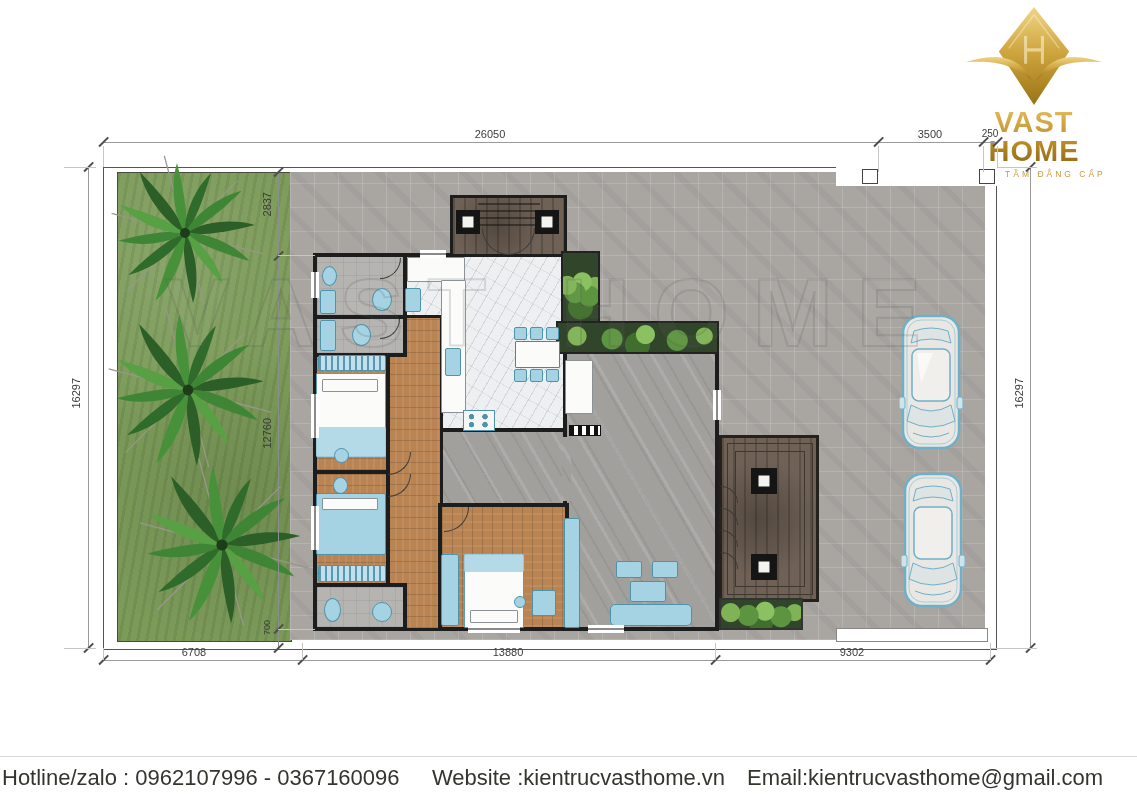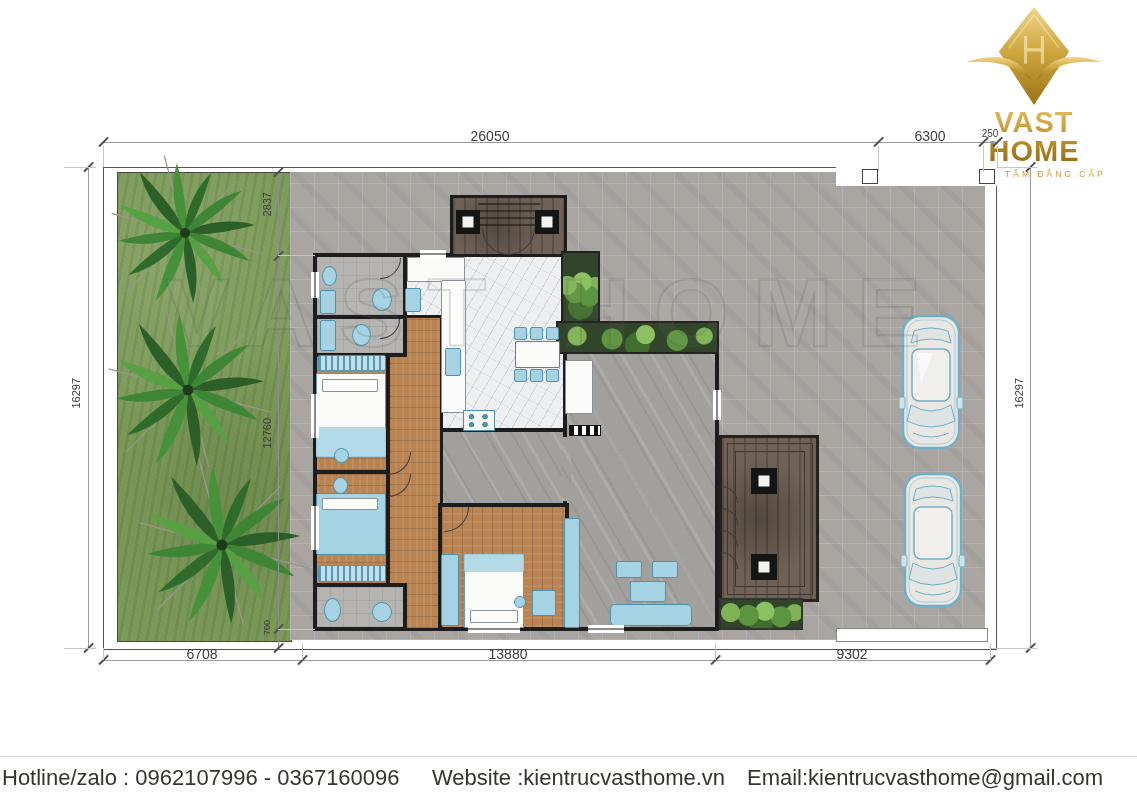--- a/index.html
+++ b/index.html
@@ -62,21 +62,21 @@
   .arc{position:absolute;border:1px solid #3c3c3c;background:transparent;}
   .arcBL{border-right:none;border-top:none;border-radius:0 0 0 100%;}
   .arcBR{border-left:none;border-top:none;border-radius:0 0 100% 0;}
   .arcTR{border-left:none;border-bottom:none;border-radius:0 100% 0 0;}
   .win{position:absolute;background:linear-gradient(#fff 42%,#8a8a8a 42% 58%,#fff 58%);}
   .winv{position:absolute;background:linear-gradient(90deg,#fff 42%,#8a8a8a 42% 58%,#fff 58%);}
   
   .dl{position:absolute;background:#9a9a9a;}
   .ext{position:absolute;background:#c6c6c4;}
   .tick{position:absolute;width:13px;height:1.6px;background:#4e4e4e;transform:rotate(-45deg);}
-  .dtext{position:absolute;font-size:14px;color:#3c3c3c;text-align:center;white-space:nowrap;}
+  .dtext{position:absolute;font-size:11px;color:#3c3c3c;text-align:center;white-space:nowrap;}
   .vdim{position:absolute;font-size:11px;color:#3c3c3c;writing-mode:vertical-rl;transform:rotate(180deg);white-space:nowrap;}
   
   #wm{position:absolute;left:150px;top:258px;width:810px;text-align:center;
     font-size:96px;font-weight:bold;letter-spacing:24px;white-space:nowrap;
     color:rgba(255,255,255,0.03);-webkit-text-stroke:2px rgba(85,85,85,0.18);
     pointer-events:none;z-index:60;}
   
   #footer{position:absolute;left:0;top:756px;width:1137px;height:44px;border-top:1px solid #d8d8d6;background:#fff;}
   #footer span{position:absolute;top:8px;font-size:22px;color:#35342f;white-space:nowrap;}
 </style>
@@ -268,21 +268,21 @@
   <div class="dl" style="left:103px;top:142px;width:894px;height:1px;"></div>
   <div class="tick" style="left:97px;top:141px;"></div>
     <div class="tick" style="left:872px;top:141px;"></div>
   <div class="tick" style="left:977px;top:141px;"></div>
     <div class="tick" style="left:991px;top:141px;"></div>
   <div class="ext" style="left:103px;top:146px;width:1px;height:21px;"></div>
   <div class="ext" style="left:878px;top:146px;width:1px;height:26px;"></div>
   <div class="ext" style="left:983px;top:146px;width:1px;height:26px;"></div>
   <div class="ext" style="left:997px;top:146px;width:1px;height:21px;"></div>
   <div class="dtext" style="left:450px;top:128px;width:80px;">26050</div>
-  <div class="dtext" style="left:905px;top:128px;width:50px;">6300</div>
+  <div class="dtext" style="left:905px;top:128px;width:50px;">3500</div>
   <div class="dtext" style="left:973px;top:128px;width:34px;font-size:10px;">250</div>
 
   <div class="dl" style="left:88px;top:167px;width:1px;height:481px;"></div>
   <div class="tick" style="left:82px;top:166px;"></div>
     <div class="tick" style="left:82px;top:647px;"></div>
   <div class="ext" style="left:64px;top:167px;width:32px;height:1px;"></div>
   <div class="ext" style="left:64px;top:648px;width:32px;height:1px;"></div>
   <div class="vdim" style="left:70px;top:378px;">16297</div>
 
   <div class="dl" style="left:1030px;top:167px;width:1px;height:481px;"></div>
@@ -294,21 +294,21 @@
 
   <div class="dl" style="left:103px;top:660px;width:887px;height:1px;"></div>
   <div class="tick" style="left:97px;top:659px;"></div>
     <div class="tick" style="left:296px;top:659px;"></div>
   <div class="tick" style="left:709px;top:659px;"></div>
     <div class="tick" style="left:984px;top:659px;"></div>
   <div class="ext" style="left:103px;top:648px;width:1px;height:12px;"></div>
   <div class="ext" style="left:302px;top:643px;width:1px;height:17px;"></div>
   <div class="ext" style="left:715px;top:643px;width:1px;height:17px;"></div>
   <div class="ext" style="left:990px;top:643px;width:1px;height:17px;"></div>
-  <div class="dtext" style="left:172px;top:646px;width:60px;">6708</div>
+  <div class="dtext" style="left:164px;top:646px;width:60px;">6708</div>
   <div class="dtext" style="left:478px;top:646px;width:60px;">13880</div>
   <div class="dtext" style="left:822px;top:646px;width:60px;">9302</div>
 
   <div class="dl" style="left:278px;top:172px;width:1px;height:476px;background:#8d8d8d;z-index:40;"></div>
   <div class="tick" style="left:272px;top:171px;z-index:40;"></div>
   <div class="tick" style="left:272px;top:255px;z-index:40;"></div>
   <div class="tick" style="left:272px;top:628px;z-index:40;"></div>
   <div class="tick" style="left:272px;top:647px;z-index:40;"></div>
   <div class="ext" style="left:278px;top:255px;width:37px;height:1px;z-index:40;"></div>
   <div class="ext" style="left:278px;top:629px;width:37px;height:1px;z-index:40;"></div>

